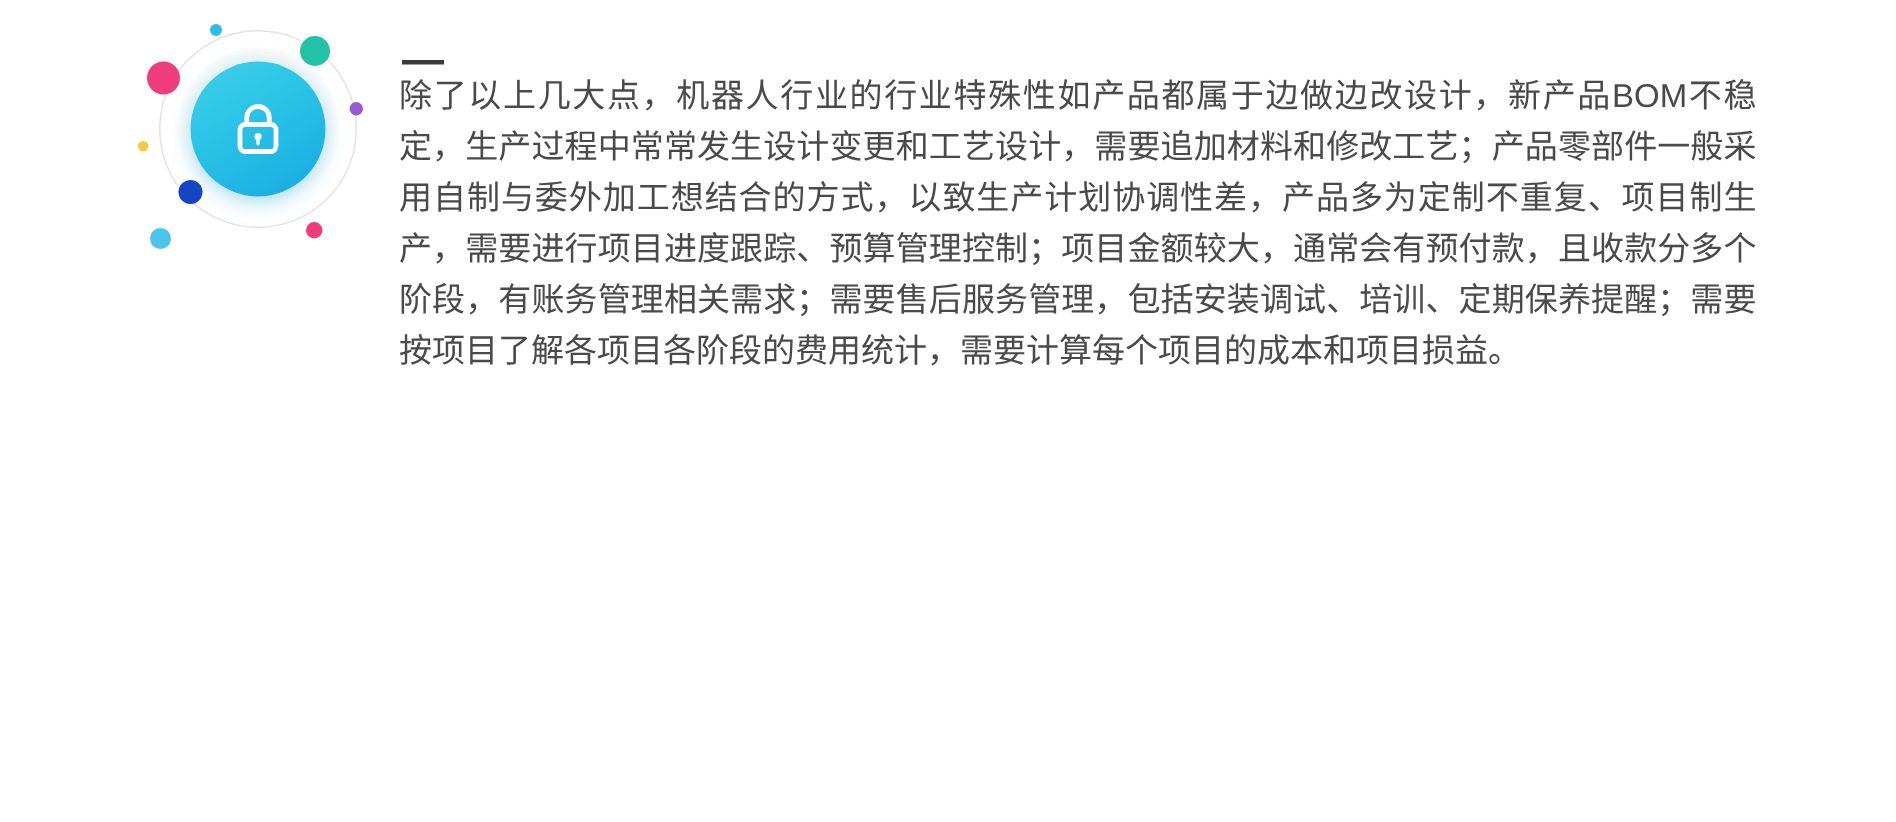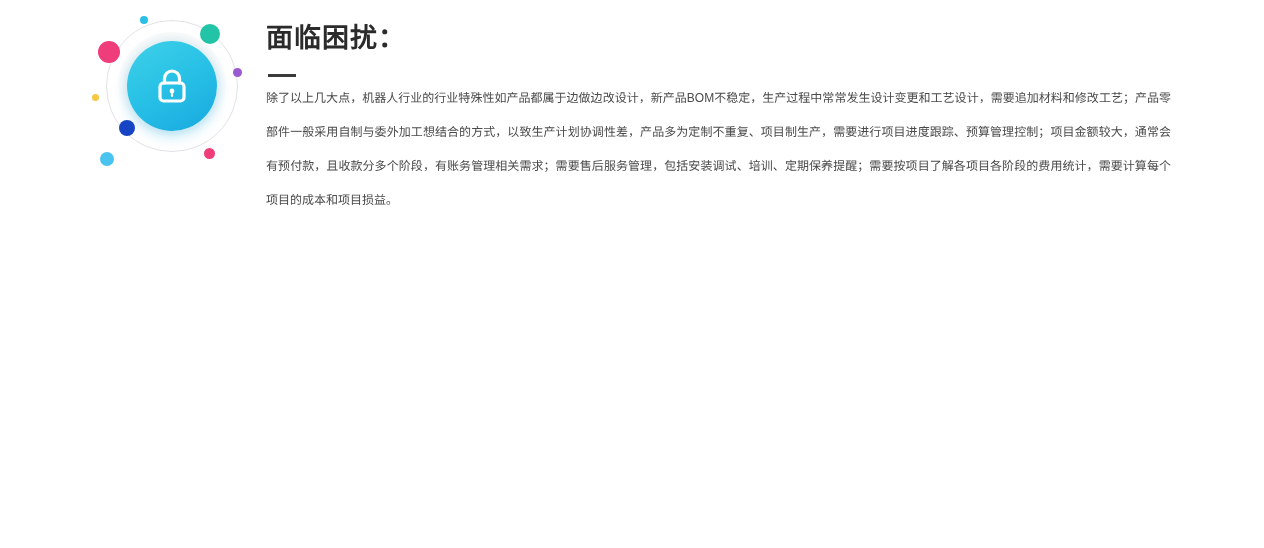--- a/index.html
+++ b/index.html
@@ -107,21 +107,21 @@
     list-style: none;
   }
   .body-list li {
     font-size: 18.5px;
     line-height: 32px;
     color: #4a4a4a;
     white-space: nowrap;
   }
   .paragraph {
     margin: 4px 0 12px 0;
-    font-size: 12px;
+    font-size: 22px;
     line-height: 34px;
     color: #4a4a4a;
     text-align: justify;
     width: 905px;
   }
 </style>
 </head>
 <body>
 
 <div class="page">
@@ -143,20 +143,19 @@
       <svg class="lock-glyph" viewBox="0 0 34 38" aria-hidden="true">
         <path d="M9.5 16 V11.5 a7.5 7.5 0 0 1 15 0 V16" fill="none" stroke="#ffffff" stroke-width="3.2" stroke-linecap="round"></path>
         <rect x="5" y="16" width="24" height="18" rx="3.5" fill="none" stroke="#ffffff" stroke-width="3.2"></rect>
         <circle cx="17" cy="24" r="2.4" fill="#ffffff"></circle>
         <rect x="15.9" y="25.4" width="2.2" height="4.6" rx="1.1" fill="#ffffff"></rect>
       </svg>
     </div>
   </div>
 
   <div class="content">
-    <h1 class="title">面临困扰：</h1>
     <div class="title-rule"></div>
 
 
     <p class="paragraph">除了以上几大点，机器人行业的行业特殊性如产品都属于边做边改设计，新产品BOM不稳定，生产过程中常常发生设计变更和工艺设计，需要追加材料和修改工艺；产品零部件一般采用自制与委外加工想结合的方式，以致生产计划协调性差，产品多为定制不重复、项目制生产，需要进行项目进度跟踪、预算管理控制；项目金额较大，通常会有预付款，且收款分多个阶段，有账务管理相关需求；需要售后服务管理，包括安装调试、培训、定期保养提醒；需要按项目了解各项目各阶段的费用统计，需要计算每个项目的成本和项目损益。</p>
   </div>
 
 </div>
 
 </body></html>

